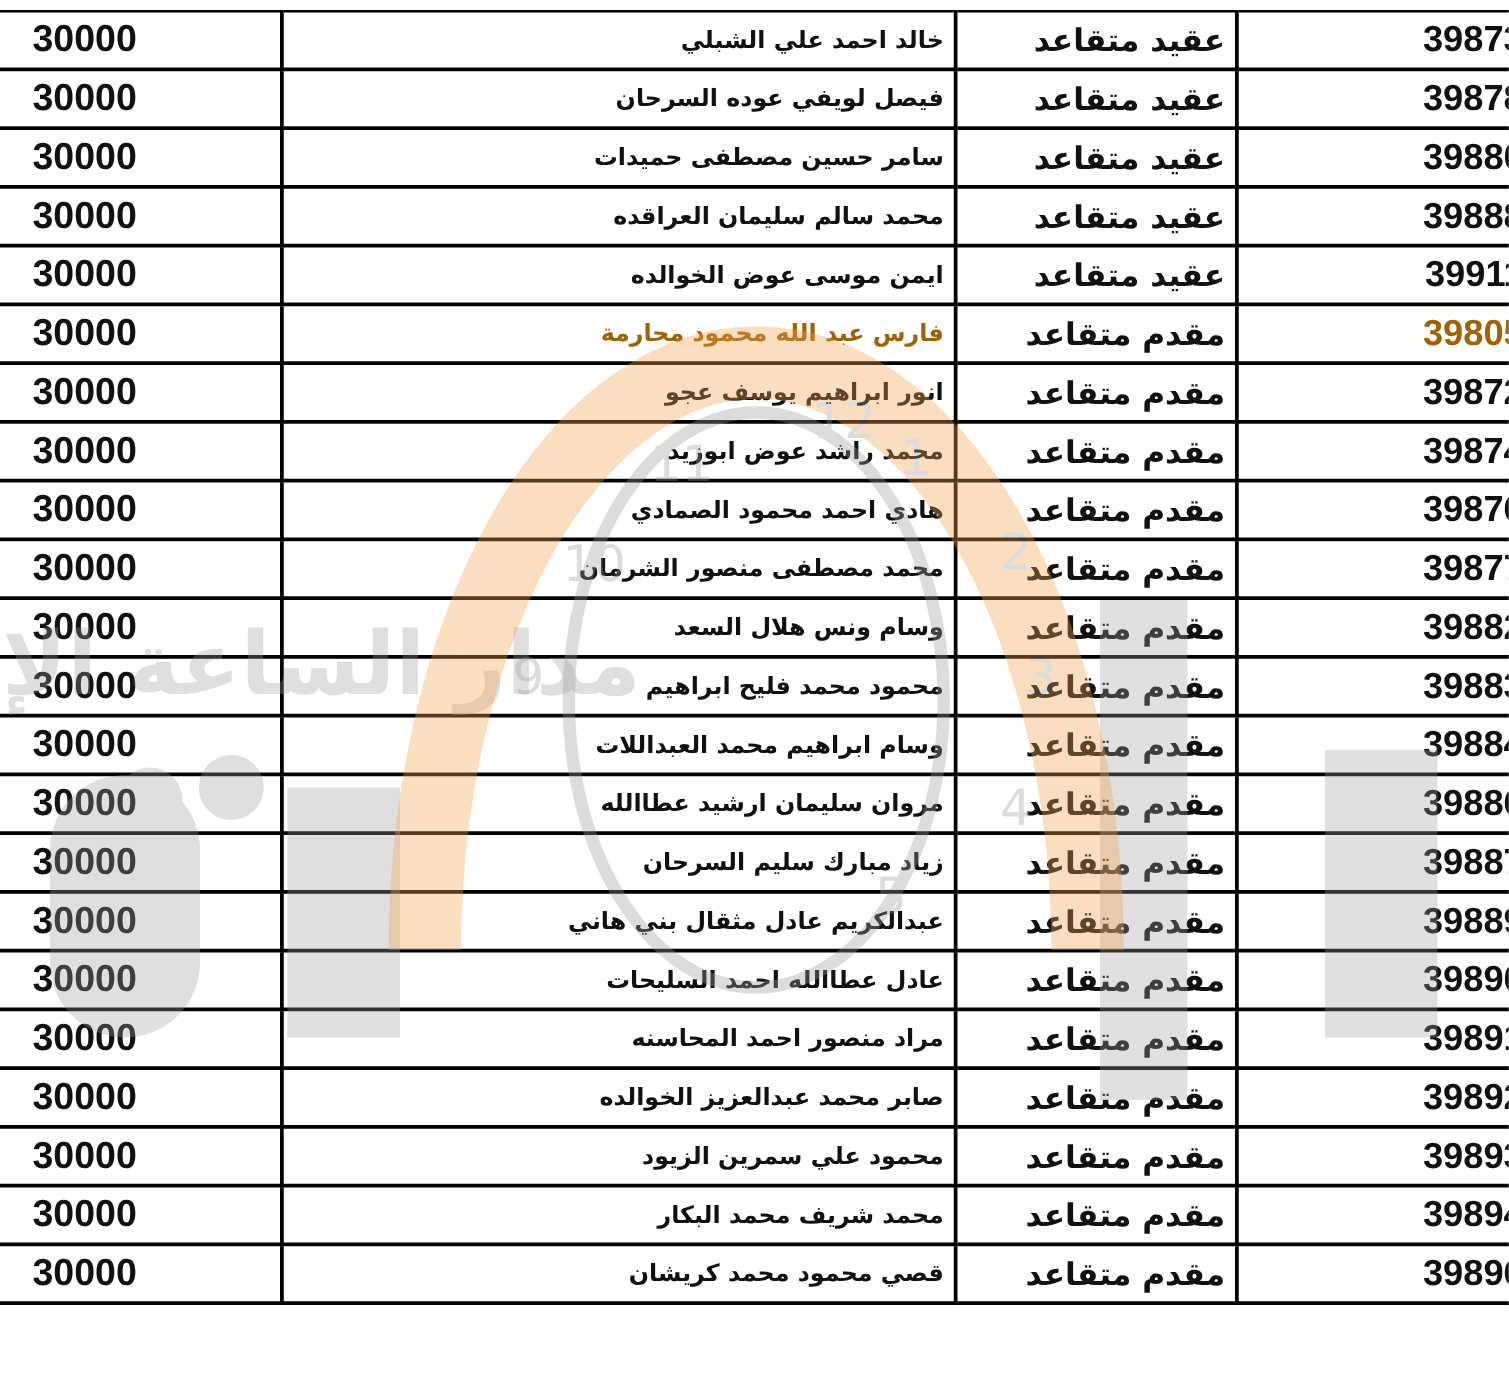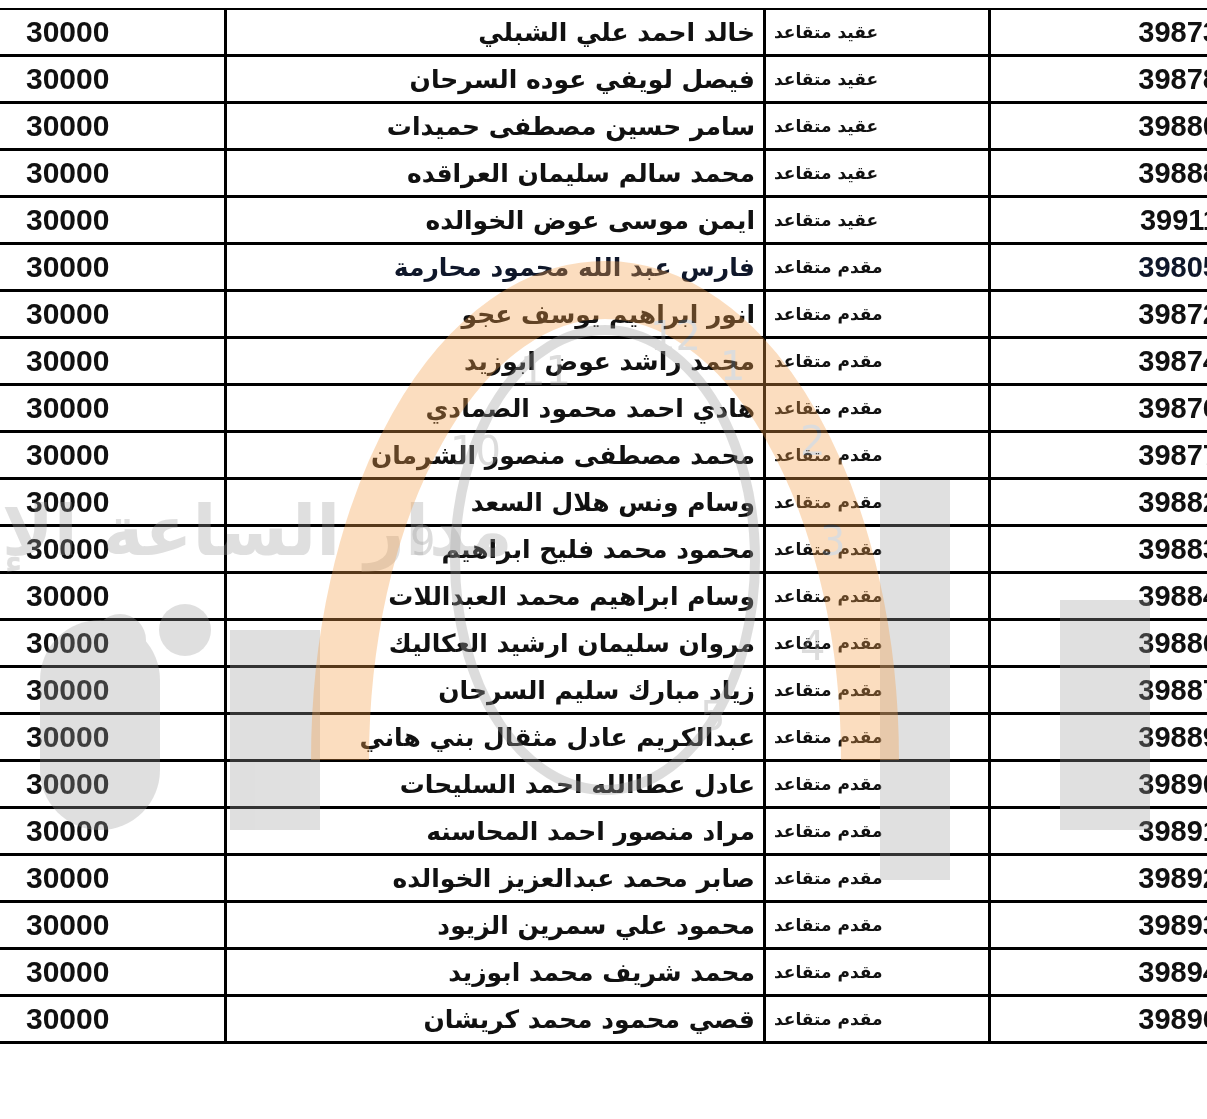--- a/index.html
+++ b/index.html
@@ -45,39 +45,39 @@
     td.amount {
       width: 190px;
       font-size: 30px;
       text-align: left;
       padding-left: 26px;
       font-family: "Liberation Sans", sans-serif;
       border-left: none;
     }
     td.name {
       width: 520px;
+      font-size: 19px;
+      text-align: right;
+      direction: rtl;
+    }
+    td.rank {
+      width: 206px;
       font-size: 25px;
       text-align: right;
-      direction: rtl;
-    }
-    td.rank {
-      width: 206px;
-      font-size: 17px;
-      text-align: left;
       direction: rtl;
     }
     td.id {
       width: 220px;
       font-size: 29px;
       text-align: right;
       font-family: "Liberation Sans", sans-serif;
       padding-right: 6px;
     }
     tr.highlight td.name, tr.highlight td.id {
-      color: #0f172a;
+      color: #a16207;
     }
     tr:first-child td { border-top: 2px solid #000; }
   </style>
 </head>
 <body>
 
 <div class="sheet">
   <table>
     <tbody id="tbody">
         <tr>
@@ -153,21 +153,21 @@
           <td class="id">39883</td>
         </tr>
         <tr>
           <td class="amount">30000</td>
           <td class="name">وسام ابراهيم محمد العبداللات</td>
           <td class="rank">مقدم متقاعد</td>
           <td class="id">39884</td>
         </tr>
         <tr>
           <td class="amount">30000</td>
-          <td class="name">مروان سليمان ارشيد العكاليك</td>
+          <td class="name">مروان سليمان ارشيد عطاالله</td>
           <td class="rank">مقدم متقاعد</td>
           <td class="id">39886</td>
         </tr>
         <tr>
           <td class="amount">30000</td>
           <td class="name">زياد مبارك سليم السرحان</td>
           <td class="rank">مقدم متقاعد</td>
           <td class="id">39887</td>
         </tr>
         <tr>
@@ -195,21 +195,21 @@
           <td class="id">39892</td>
         </tr>
         <tr>
           <td class="amount">30000</td>
           <td class="name">محمود علي سمرين الزيود</td>
           <td class="rank">مقدم متقاعد</td>
           <td class="id">39893</td>
         </tr>
         <tr>
           <td class="amount">30000</td>
-          <td class="name">محمد شريف محمد ابوزيد</td>
+          <td class="name">محمد شريف محمد البكار</td>
           <td class="rank">مقدم متقاعد</td>
           <td class="id">39894</td>
         </tr>
         <tr>
           <td class="amount">30000</td>
           <td class="name">قصي محمود محمد كريشان</td>
           <td class="rank">مقدم متقاعد</td>
           <td class="id">39896</td>
         </tr>
       </tbody>

